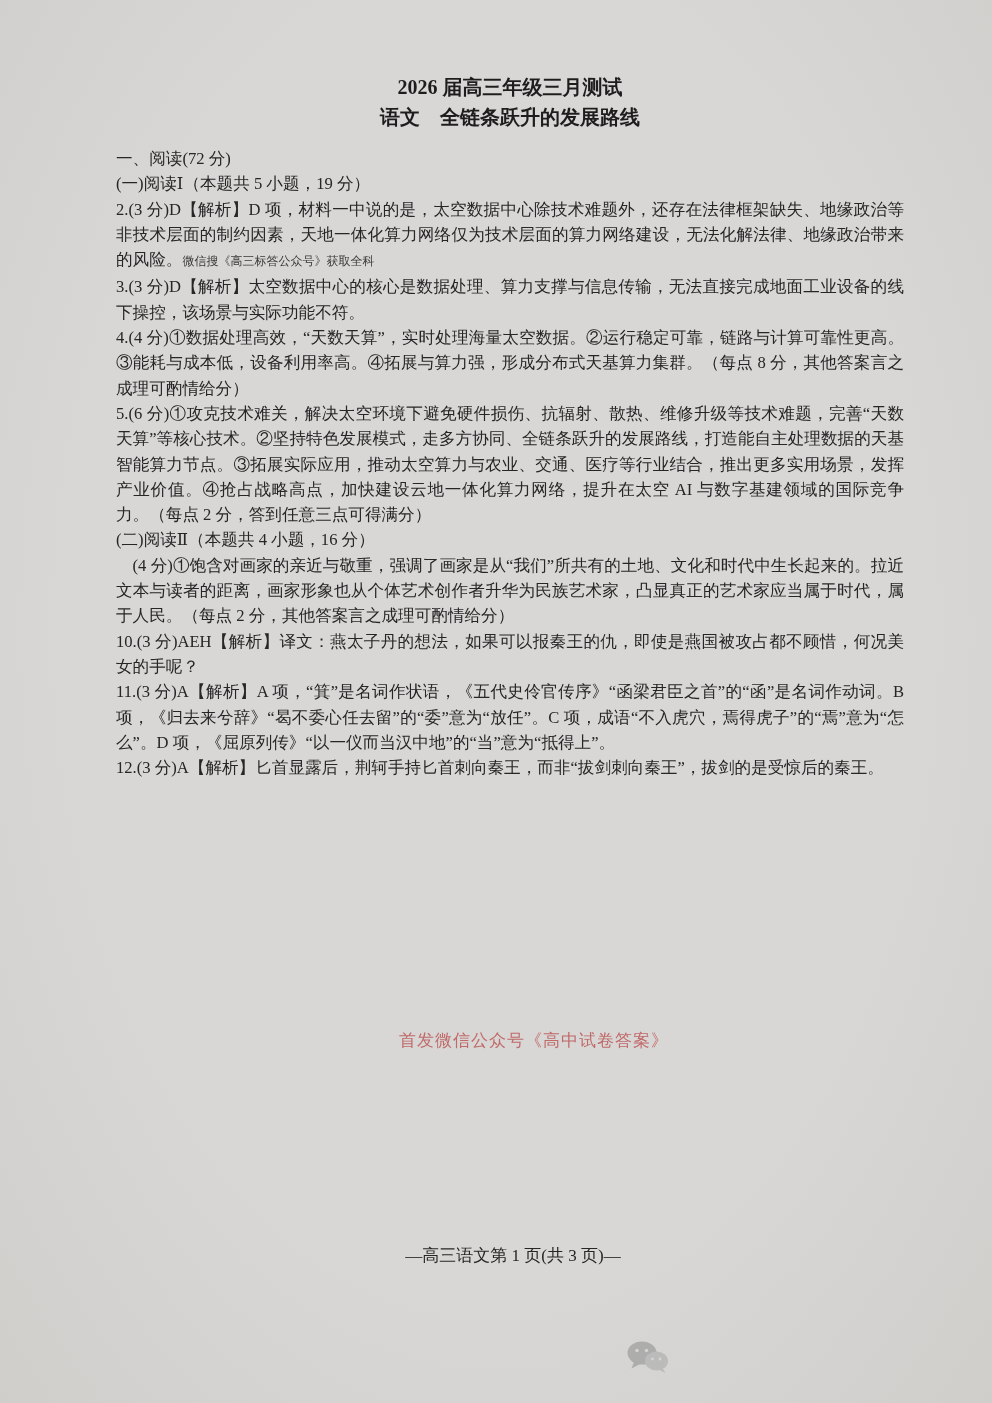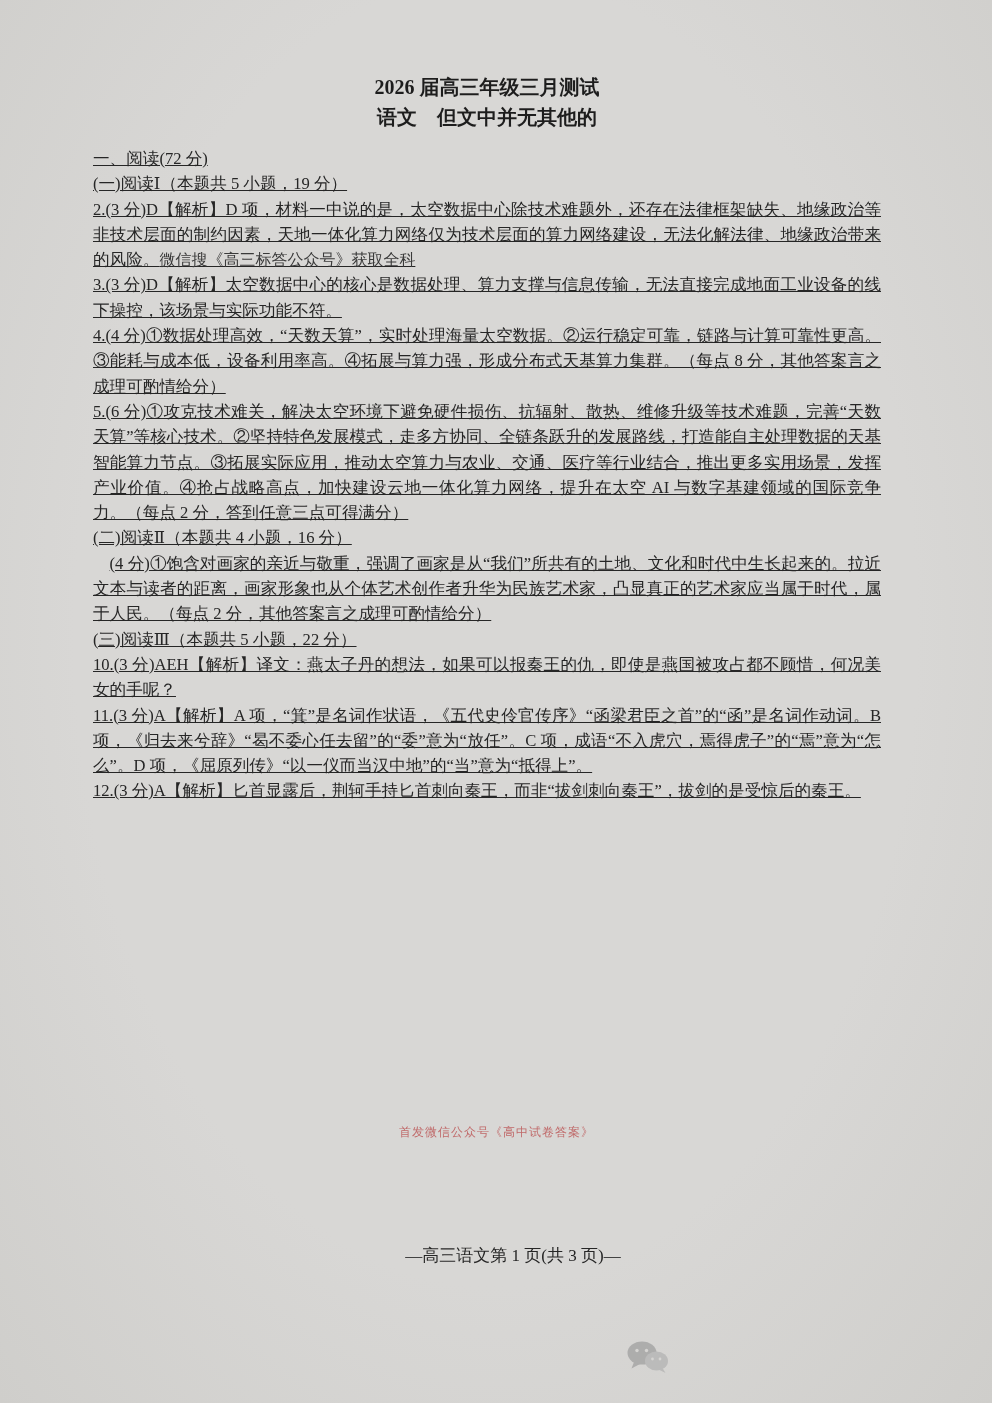--- a/index.html
+++ b/index.html
@@ -15,21 +15,21 @@
     overflow: hidden;
   }
   .page {
     position: absolute;
     inset: 0;
     background: radial-gradient(ellipse at 50% 45%, #d8d7d5 60%, #cfcecb 100%);
     color: #262626;
   }
   .content {
     position: absolute;
-    left: 93px;
+    left: 116px;
     top: 72px;
     width: 788px;
   }
   .title1, .title2 {
     text-align: center;
     font-weight: bold;
     font-size: 20px;
     line-height: 30px;
     margin: 0;
     color: #1d1d1d;
@@ -38,34 +38,33 @@
     margin-top: 14px;
   }
   .para {
     margin: 0;
     font-size: 16.6px;
     line-height: 25.3px;
     text-align: justify;
     text-justify: inter-ideograph;
     color: #262626;
     word-break: break-all;
-    text-decoration: underline;
   }
   .para.indent-1 {
     text-indent: 1em;
   }
   .note {
-    font-size: 16px;
+    font-size: 12px;
     color: #3a3a3a;
   }
   .watermark {
     position: absolute;
     left: 399px;
-    top: 1124px;
-    font-size: 12px;
+    top: 1029px;
+    font-size: 17px;
     color: #c06a6a;
     letter-spacing: 1px;
     white-space: nowrap;
   }
   .footer {
     position: absolute;
     left: 0;
     width: 992px;
     top: 1244px;
     text-align: center;
@@ -82,32 +81,31 @@
     opacity: 0.75;
   }
 </style>
 </head>
 <body>
 
 <div class="page">
 
   <div class="content">
     <p class="title1">2026 届高三年级三月测试</p>
-    <p class="title2">语文　但文中并无其他的</p>
+    <p class="title2">语文　全链条跃升的发展路线</p>
 
     <div class="body-text">
       <p class="para">一、阅读(72 分)</p>
       <p class="para">(一)阅读Ⅰ（本题共 5 小题，19 分）</p>
       <p class="para"><span>2.(3 分)D【解析】D 项，材料一中说的是，太空数据中心除技术难题外，还存在法律框架缺失、地缘政治等非技术层面的制约因素，天地一体化算力网络仅为技术层面的算力网络建设，无法化解法律、地缘政治带来的风险。</span><span class="note">微信搜《高三标答公众号》获取全科</span></p>
       <p class="para">3.(3 分)D【解析】太空数据中心的核心是数据处理、算力支撑与信息传输，无法直接完成地面工业设备的线下操控，该场景与实际功能不符。</p>
       <p class="para">4.(4 分)①数据处理高效，“天数天算”，实时处理海量太空数据。②运行稳定可靠，链路与计算可靠性更高。③能耗与成本低，设备利用率高。④拓展与算力强，形成分布式天基算力集群。（每点 8 分，其他答案言之成理可酌情给分）</p>
       <p class="para">5.(6 分)①攻克技术难关，解决太空环境下避免硬件损伤、抗辐射、散热、维修升级等技术难题，完善“天数天算”等核心技术。②坚持特色发展模式，走多方协同、全链条跃升的发展路线，打造能自主处理数据的天基智能算力节点。③拓展实际应用，推动太空算力与农业、交通、医疗等行业结合，推出更多实用场景，发挥产业价值。④抢占战略高点，加快建设云地一体化算力网络，提升在太空 AI 与数字基建领域的国际竞争力。（每点 2 分，答到任意三点可得满分）</p>
       <p class="para">(二)阅读Ⅱ（本题共 4 小题，16 分）</p>
       <p class="para indent-1">(4 分)①饱含对画家的亲近与敬重，强调了画家是从“我们”所共有的土地、文化和时代中生长起来的。拉近文本与读者的距离，画家形象也从个体艺术创作者升华为民族艺术家，凸显真正的艺术家应当属于时代，属于人民。（每点 2 分，其他答案言之成理可酌情给分）</p>
-      <p class="para">(三)阅读Ⅲ（本题共 5 小题，22 分）</p>
       <p class="para">10.(3 分)AEH【解析】译文：燕太子丹的想法，如果可以报秦王的仇，即使是燕国被攻占都不顾惜，何况美女的手呢？</p>
       <p class="para">11.(3 分)A【解析】A 项，“箕”是名词作状语，《五代史伶官传序》“函梁君臣之首”的“函”是名词作动词。B 项，《归去来兮辞》“曷不委心任去留”的“委”意为“放任”。C 项，成语“不入虎穴，焉得虎子”的“焉”意为“怎么”。D 项，《屈原列传》“以一仪而当汉中地”的“当”意为“抵得上”。</p>
       <p class="para">12.(3 分)A【解析】匕首显露后，荆轲手持匕首刺向秦王，而非“拔剑刺向秦王”，拔剑的是受惊后的秦王。</p>
     </div>
   </div>
 
   <div class="watermark" style="color: rgb(192, 106, 106);">首发微信公众号《高中试卷答案》</div>
 
   <div class="footer">—高三语文第 1 页(共 3 页)—</div>
 

